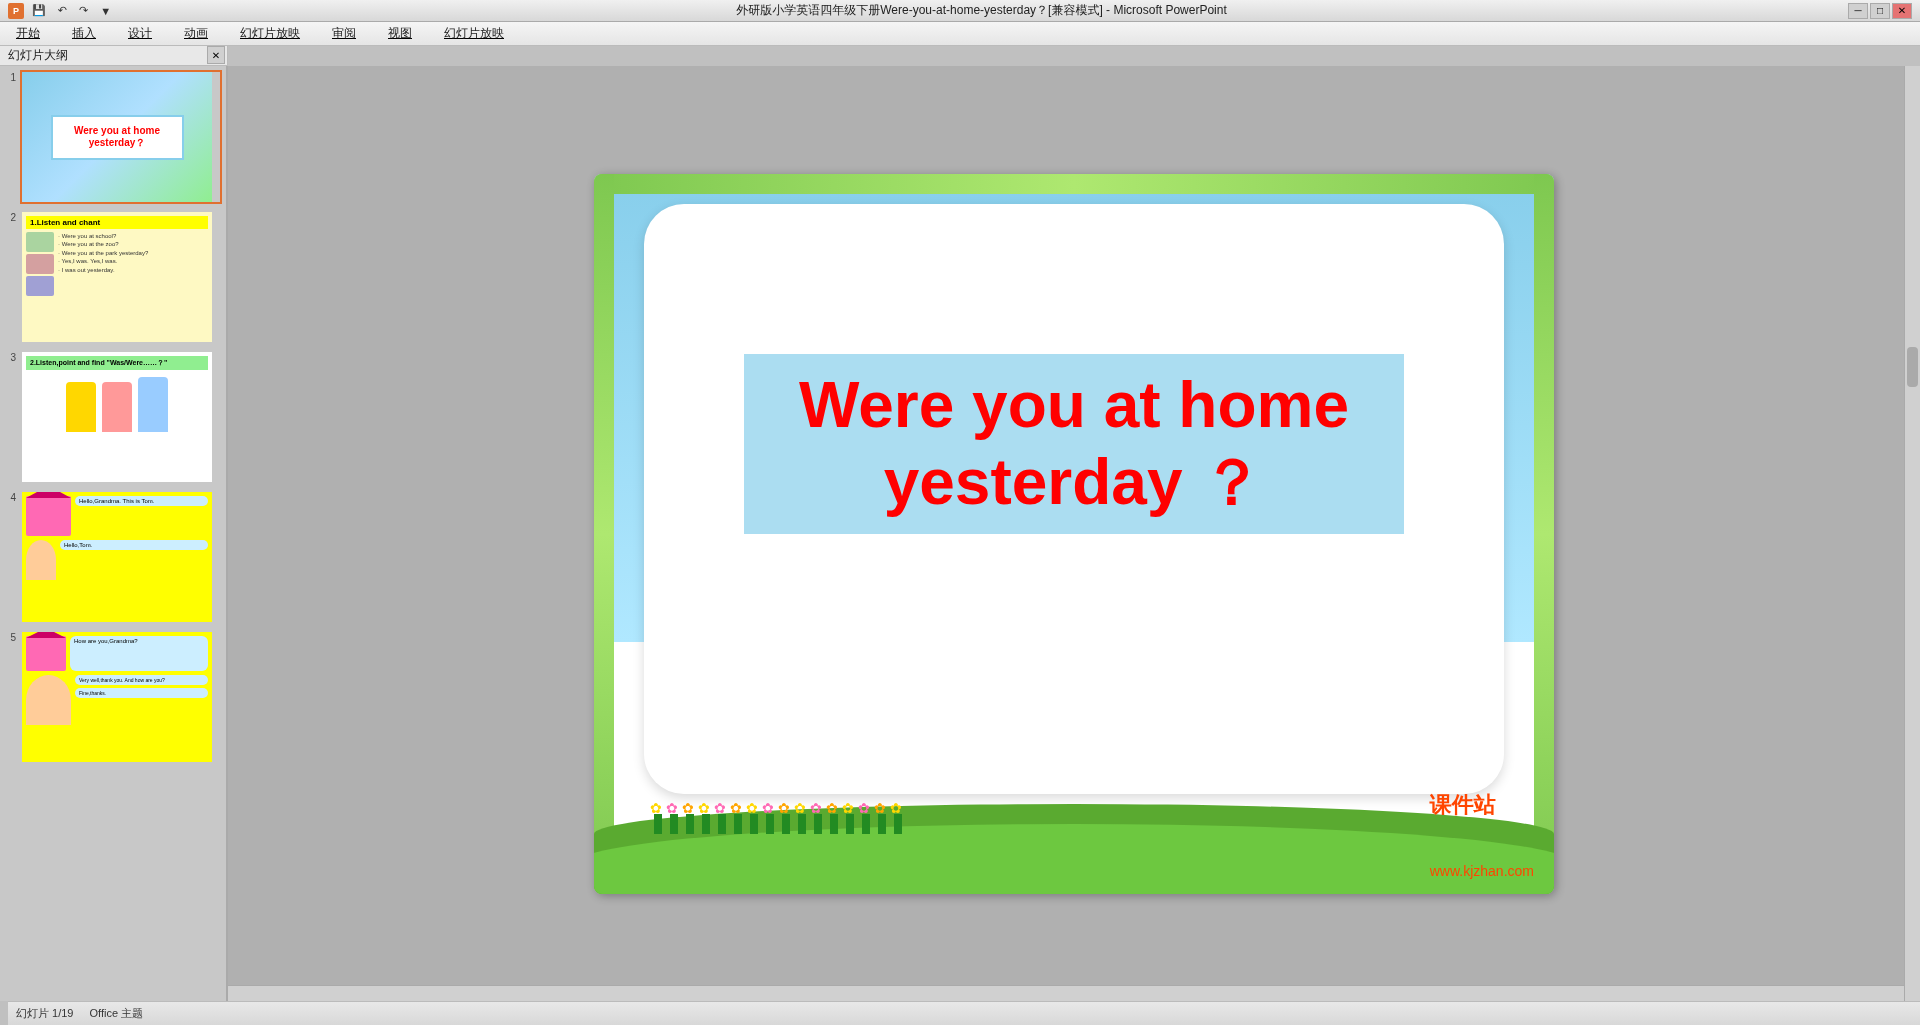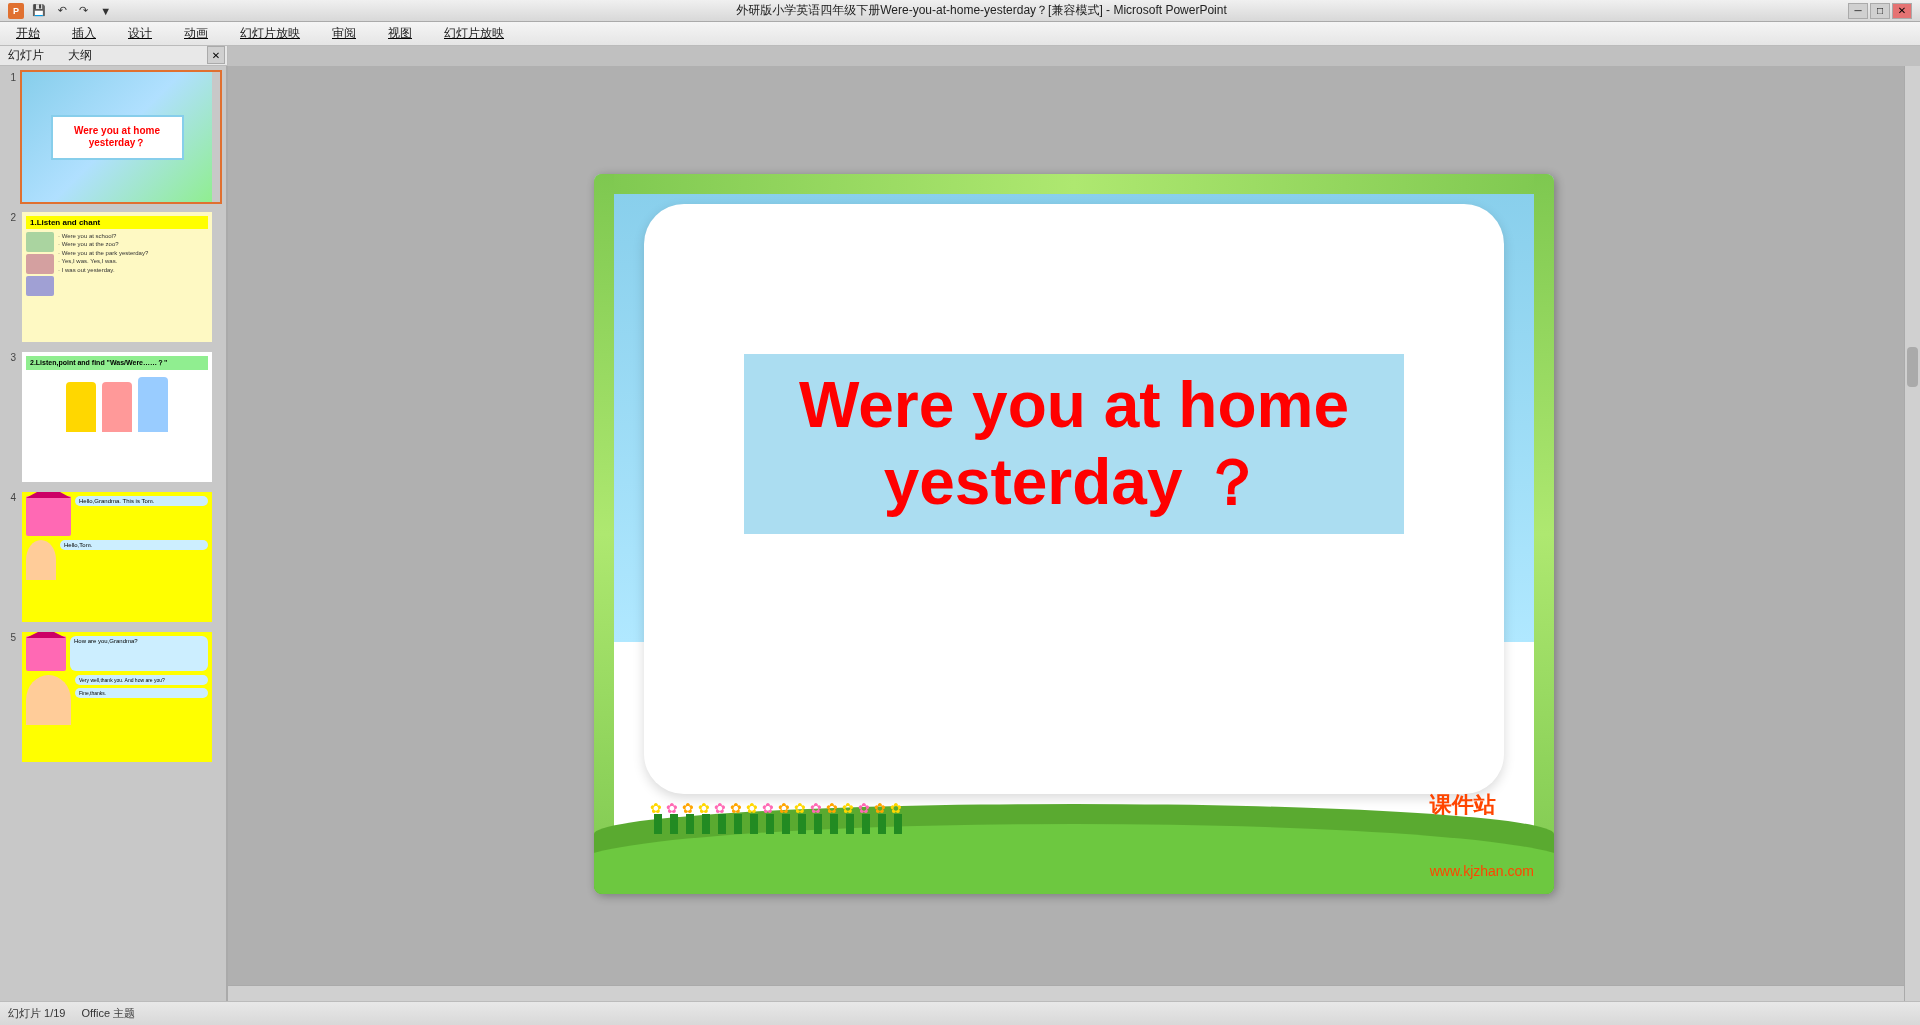--- a/index.html
+++ b/index.html
@@ -93,21 +93,21 @@
       position: absolute;
       top: 46px; left: 0;
       width: 228px;
       height: 20px;
       background: #e8e8e8;
       border-bottom: 1px solid #bbb;
       border-right: 1px solid #bbb;
       display: flex;
       align-items: center;
       padding: 0 8px;
-      gap: 24px;
+      gap: 0;
       z-index: 100;
     }
     .panel-tab {
       font-size: 12px;
       color: #222;
       cursor: pointer;
     }
 
     
     #panel-close {
@@ -539,21 +539,21 @@
     .watermark-bottom {
       font-size: 14px;
       color: #ff4500;
       font-family: Arial, sans-serif;
       margin-top: 43px;
     }
 
     
     #status-bar {
       position: absolute;
-      bottom: 0; left: 0; right: 0;
+      bottom: 0; left: 8px; right: 0;
       height: 24px;
       background: linear-gradient(to bottom, #e8e8e8, #d8d8d8);
       border-top: 1px solid #bbb;
       display: flex;
       align-items: center;
       padding: 0 8px;
       gap: 16px;
       z-index: 100;
     }
     .status-text {

